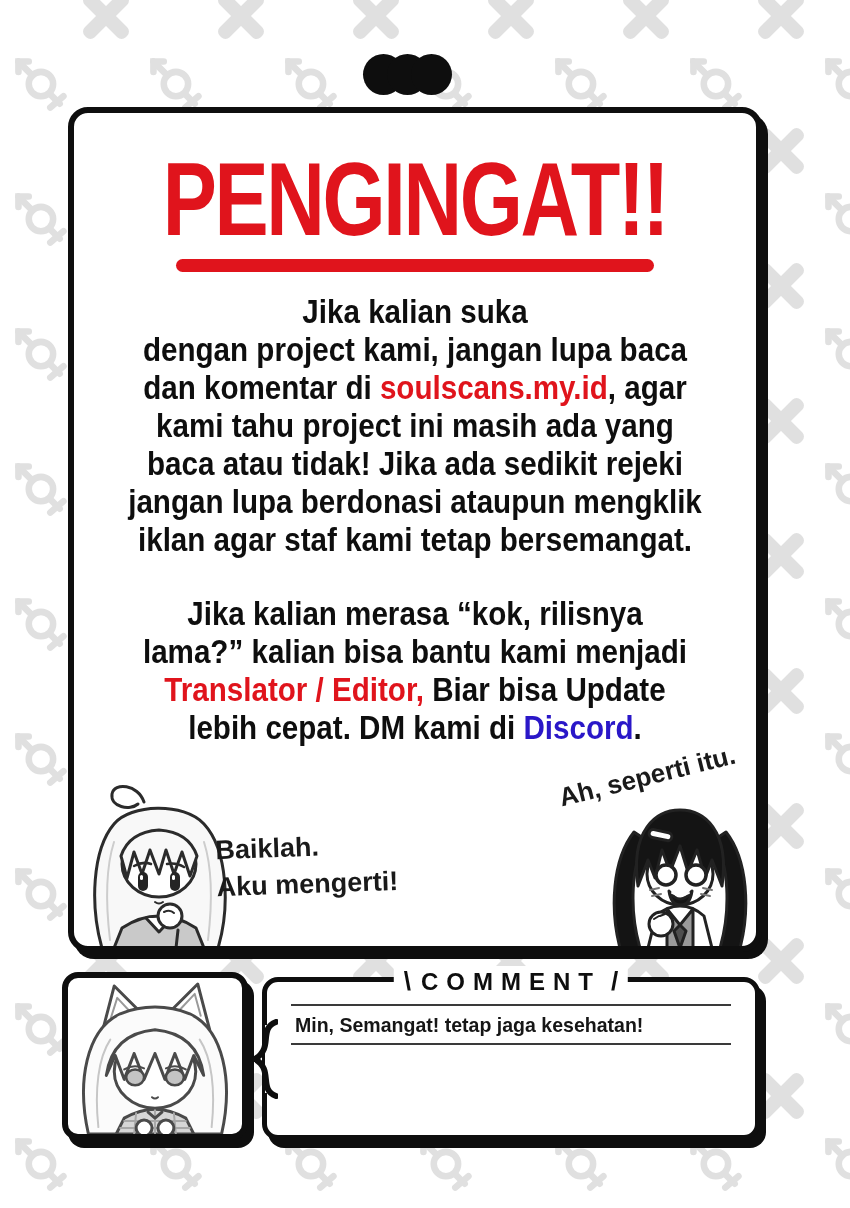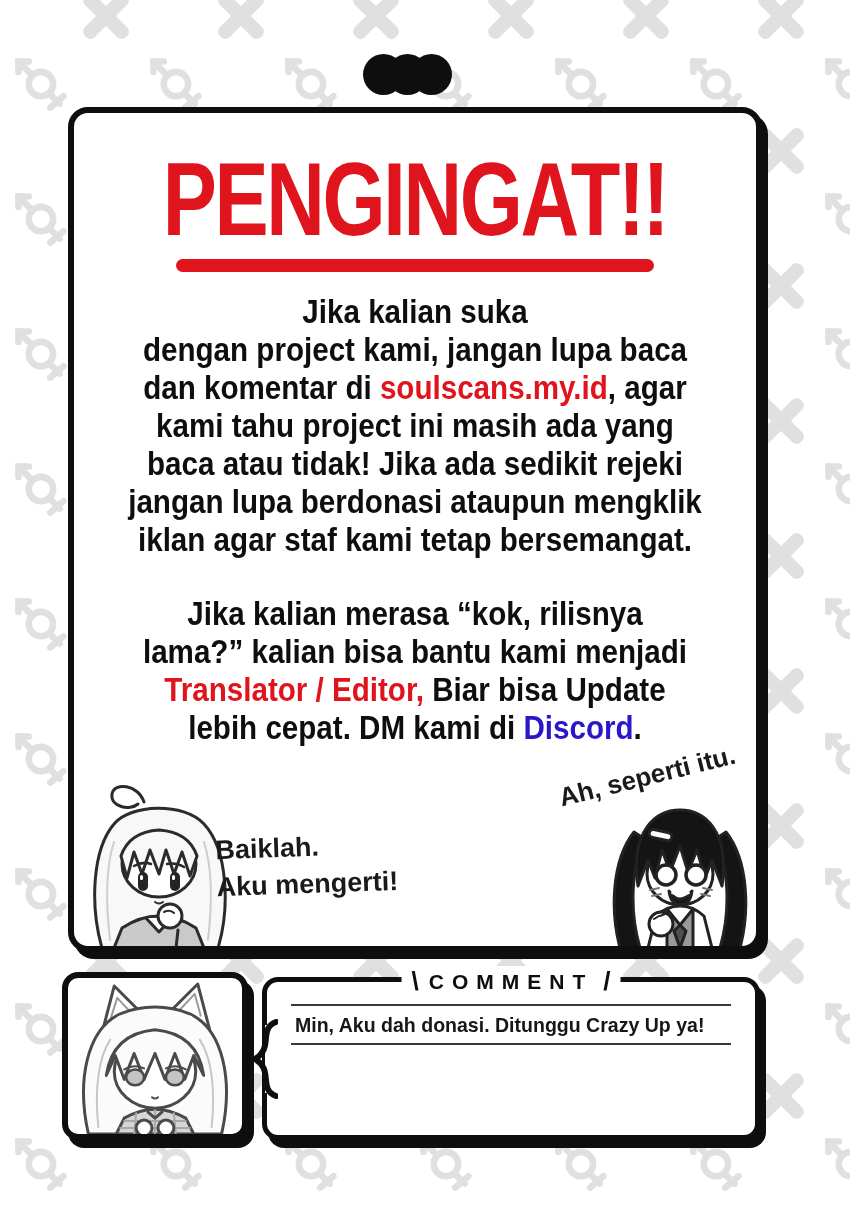--- a/index.html
+++ b/index.html
@@ -51,21 +51,21 @@
   .comment-box{
     position:absolute;left:262px;top:977px;width:498px;height:163px;
     box-sizing:border-box;background:#fff;border:5px solid var(--ink);
     border-radius:16px;box-shadow:6px 8px 0 var(--ink);z-index:1;
   }
   .comment-header{
     position:absolute;top:-16px;left:50%;transform:translateX(-50%);
     background:#fff;padding:0 10px;display:flex;align-items:center;gap:10px;
     font-weight:bold;white-space:nowrap;
   }
-  .comment-header .label{font-size:21px;letter-spacing:8px;color:var(--ink);}
+  .comment-header .label{font-size:24px;letter-spacing:8px;color:var(--ink);}
   .comment-header .slash{font-size:26px;font-weight:bold;color:var(--ink);}
   .brace{position:absolute;left:-17px;top:50%;transform:translateY(-50%);line-height:0;}
   .comments-list{margin:22px 24px 0 24px;}
   .comment-row{
     border-top:2px solid #3a3a3a;height:37px;display:flex;align-items:center;
     font-weight:bold;font-size:21px;color:#161616;padding-left:4px;
   }
   .comment-row:last-child{border-bottom:2px solid #3a3a3a;}
   .comment-row span{transform:scaleX(0.93);transform-origin:0 50%;white-space:nowrap;}
 </style>
@@ -1124,18 +1124,18 @@
       <span class="slash">\</span>
       <span class="label">COMMENT</span>
       <span class="slash">/</span>
     </div>
     <svg class="brace" width="28" height="80" viewBox="0 0 28 80">
       <rect x="15" y="6" width="12" height="68" fill="#ffffff"></rect>
       <path d="M26 3 C8 10 24 29 5 40 C24 51 8 70 26 77" fill="none" stroke="#0e0e0e" stroke-width="6" stroke-linecap="round"></path>
     </svg>
     <div class="comments-list">
       <div class="comment-row">
-          <span>Min, Aku dah donasi. Ditunggu Crazy Up ya!</span>
+          <span>Min, Semangat! tetap jaga kesehatan!</span>
         </div>
     </div>
   </div>
 
 </div>
 
 </body></html>

